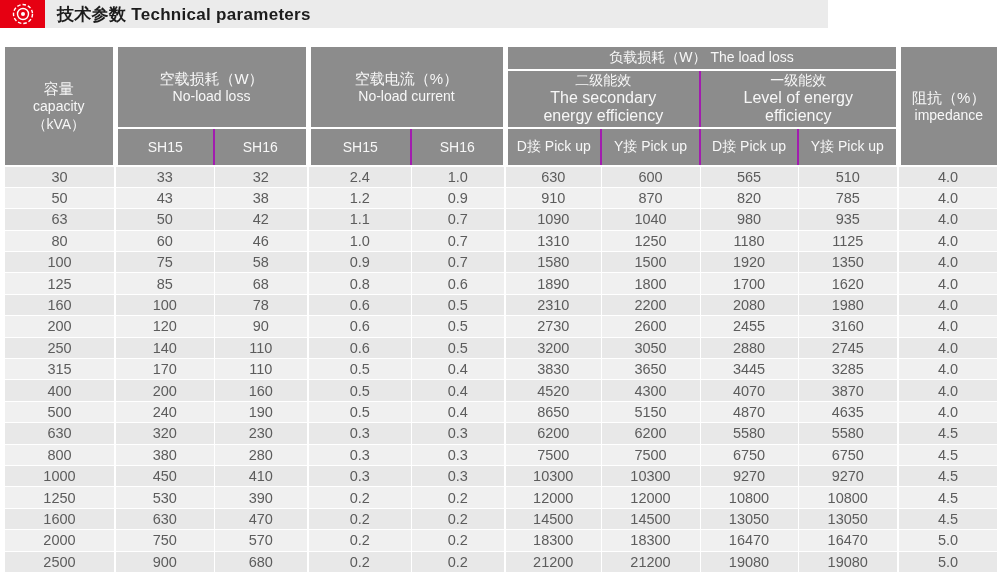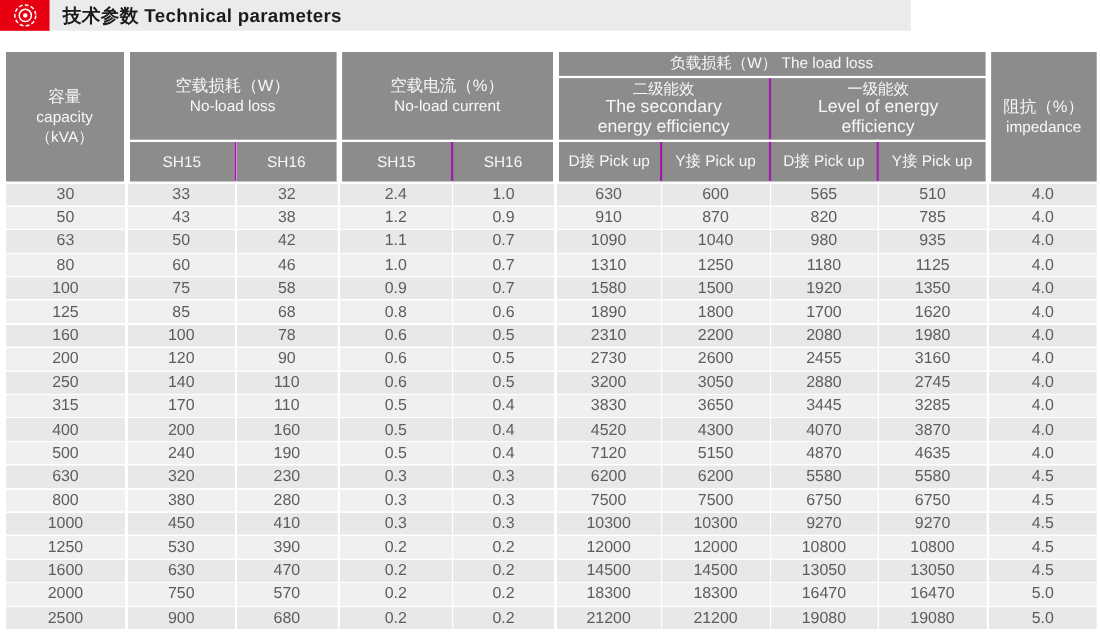--- a/index.html
+++ b/index.html
@@ -248,21 +248,21 @@
           <td>4070</td>
           <td>3870</td>
           <td class="gs">4.0</td>
         </tr>
         <tr>
           <td>500</td>
           <td class="gs">240</td>
           <td>190</td>
           <td class="gs">0.5</td>
           <td>0.4</td>
-          <td class="gs">7120</td>
+          <td class="gs">8650</td>
           <td>5150</td>
           <td>4870</td>
           <td>4635</td>
           <td class="gs">4.0</td>
         </tr>
         <tr>
           <td>630</td>
           <td class="gs">320</td>
           <td>230</td>
           <td class="gs">0.3</td>

